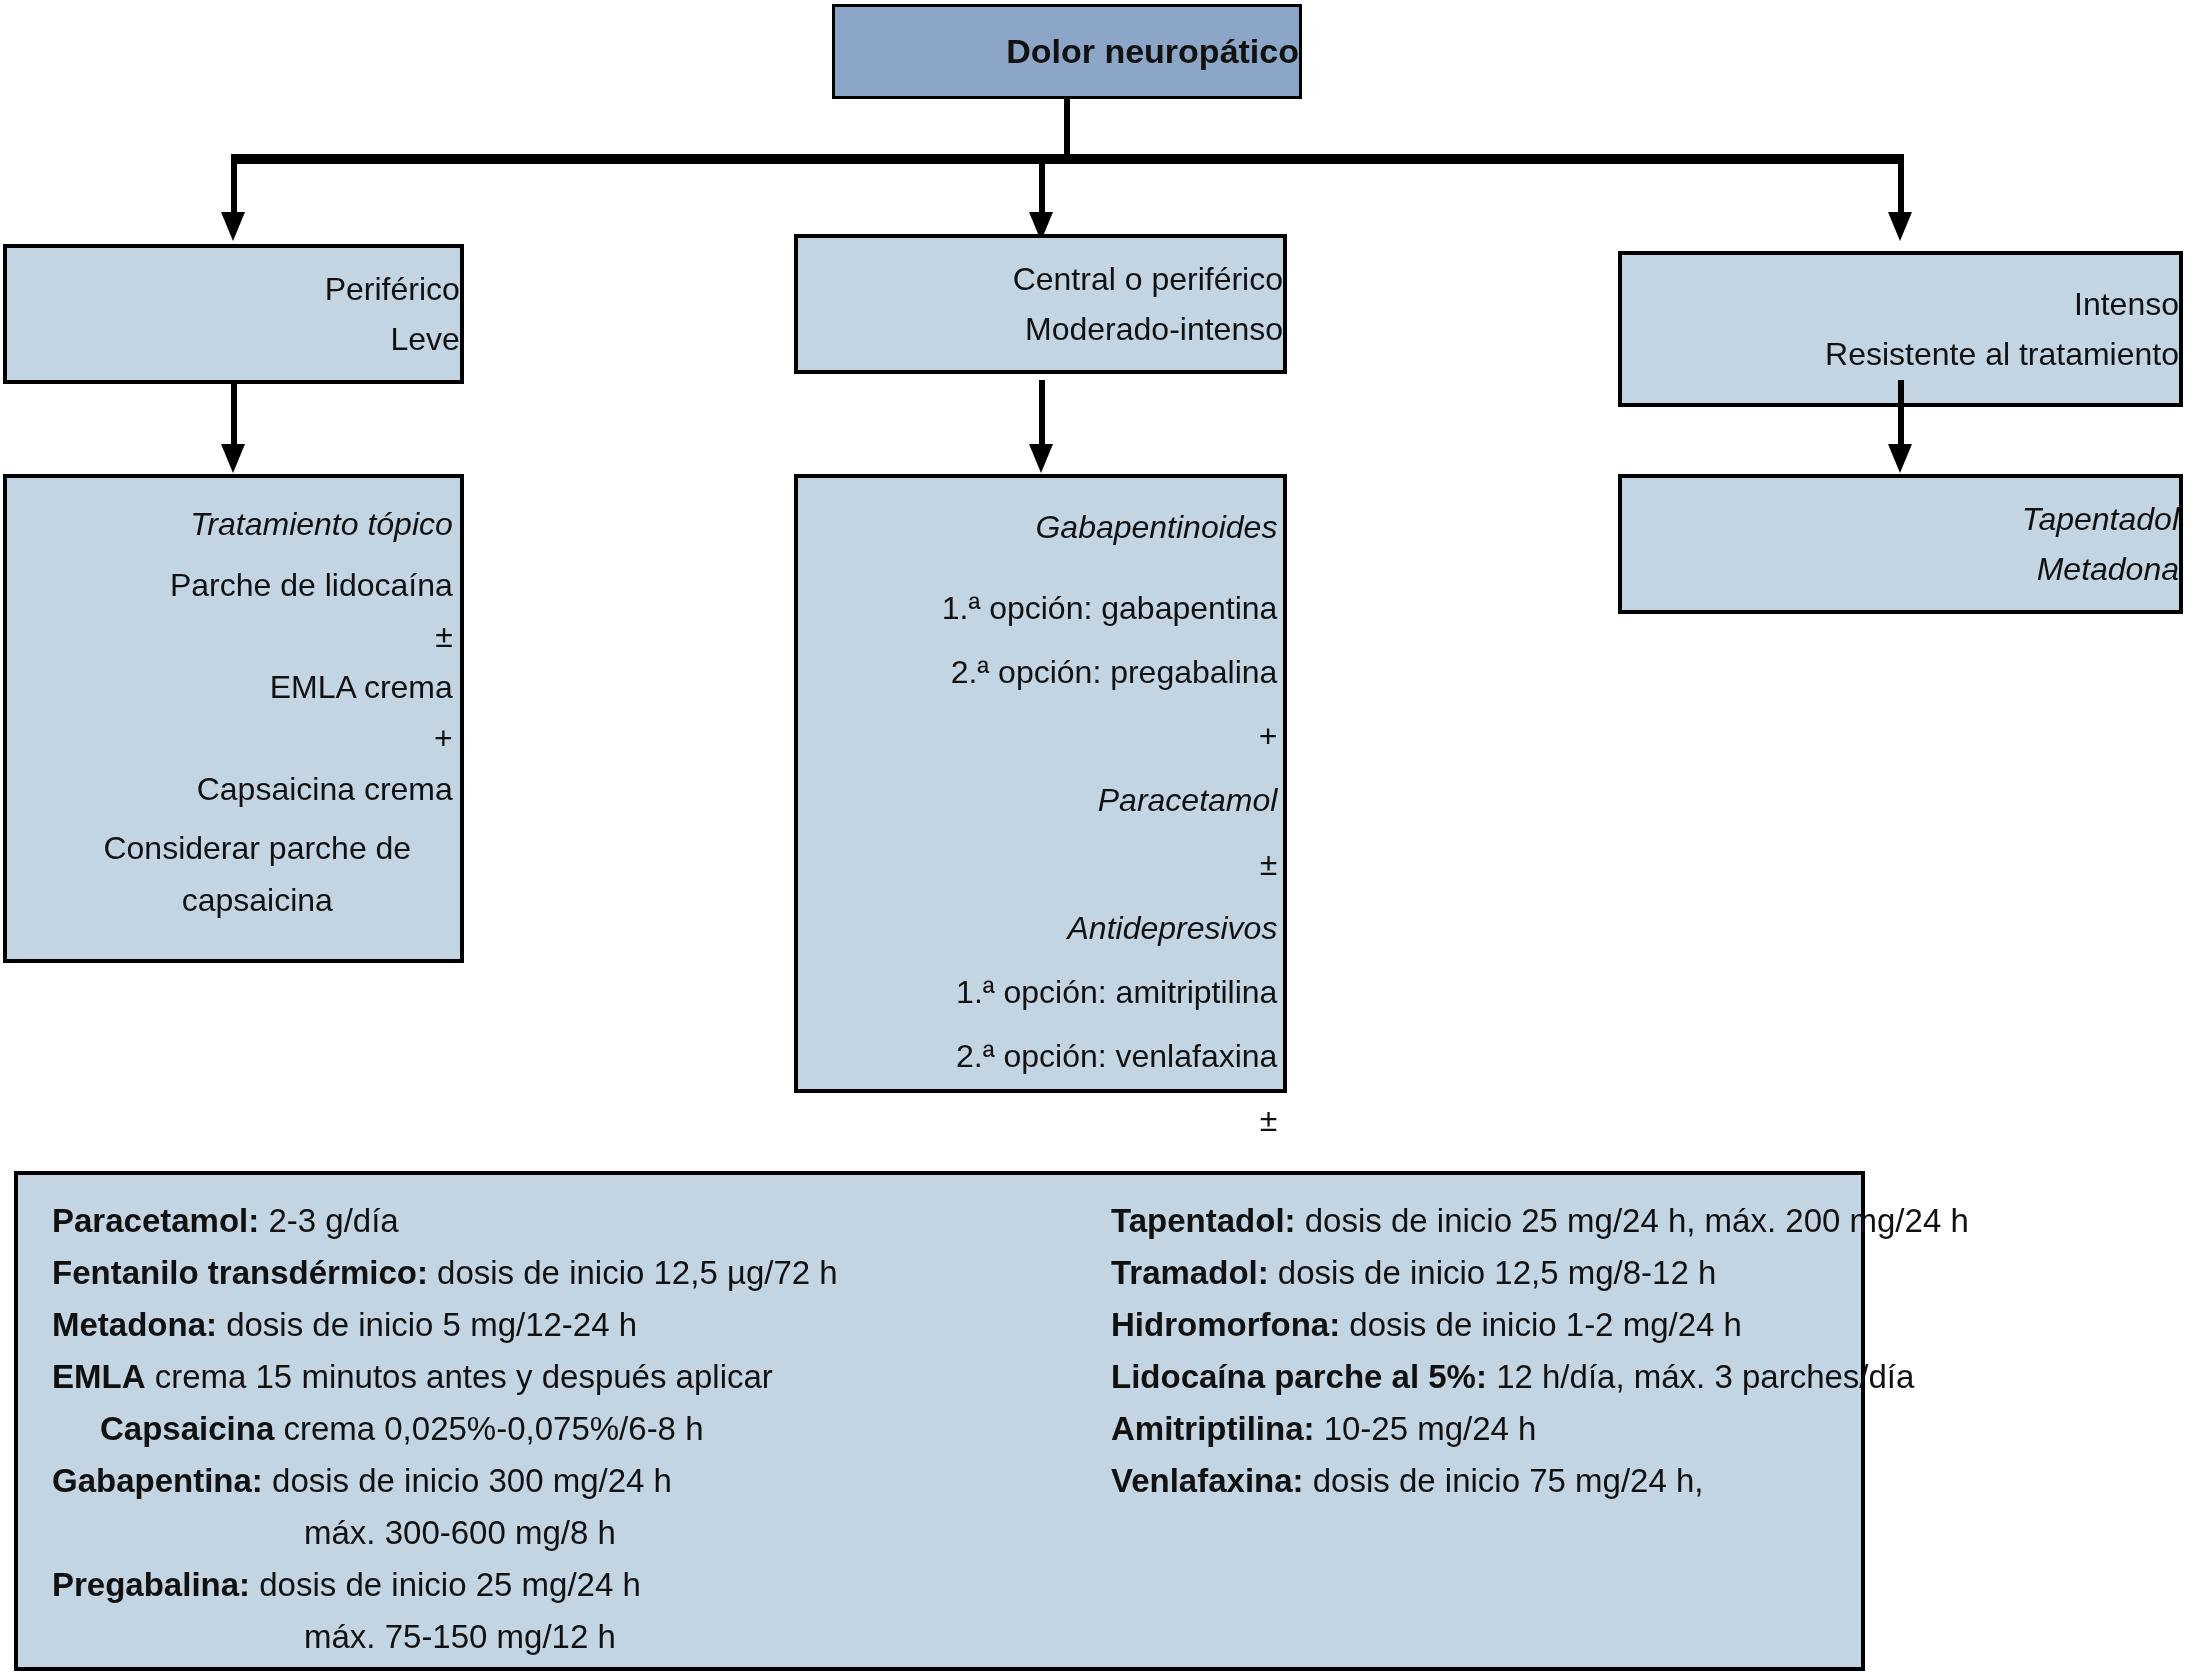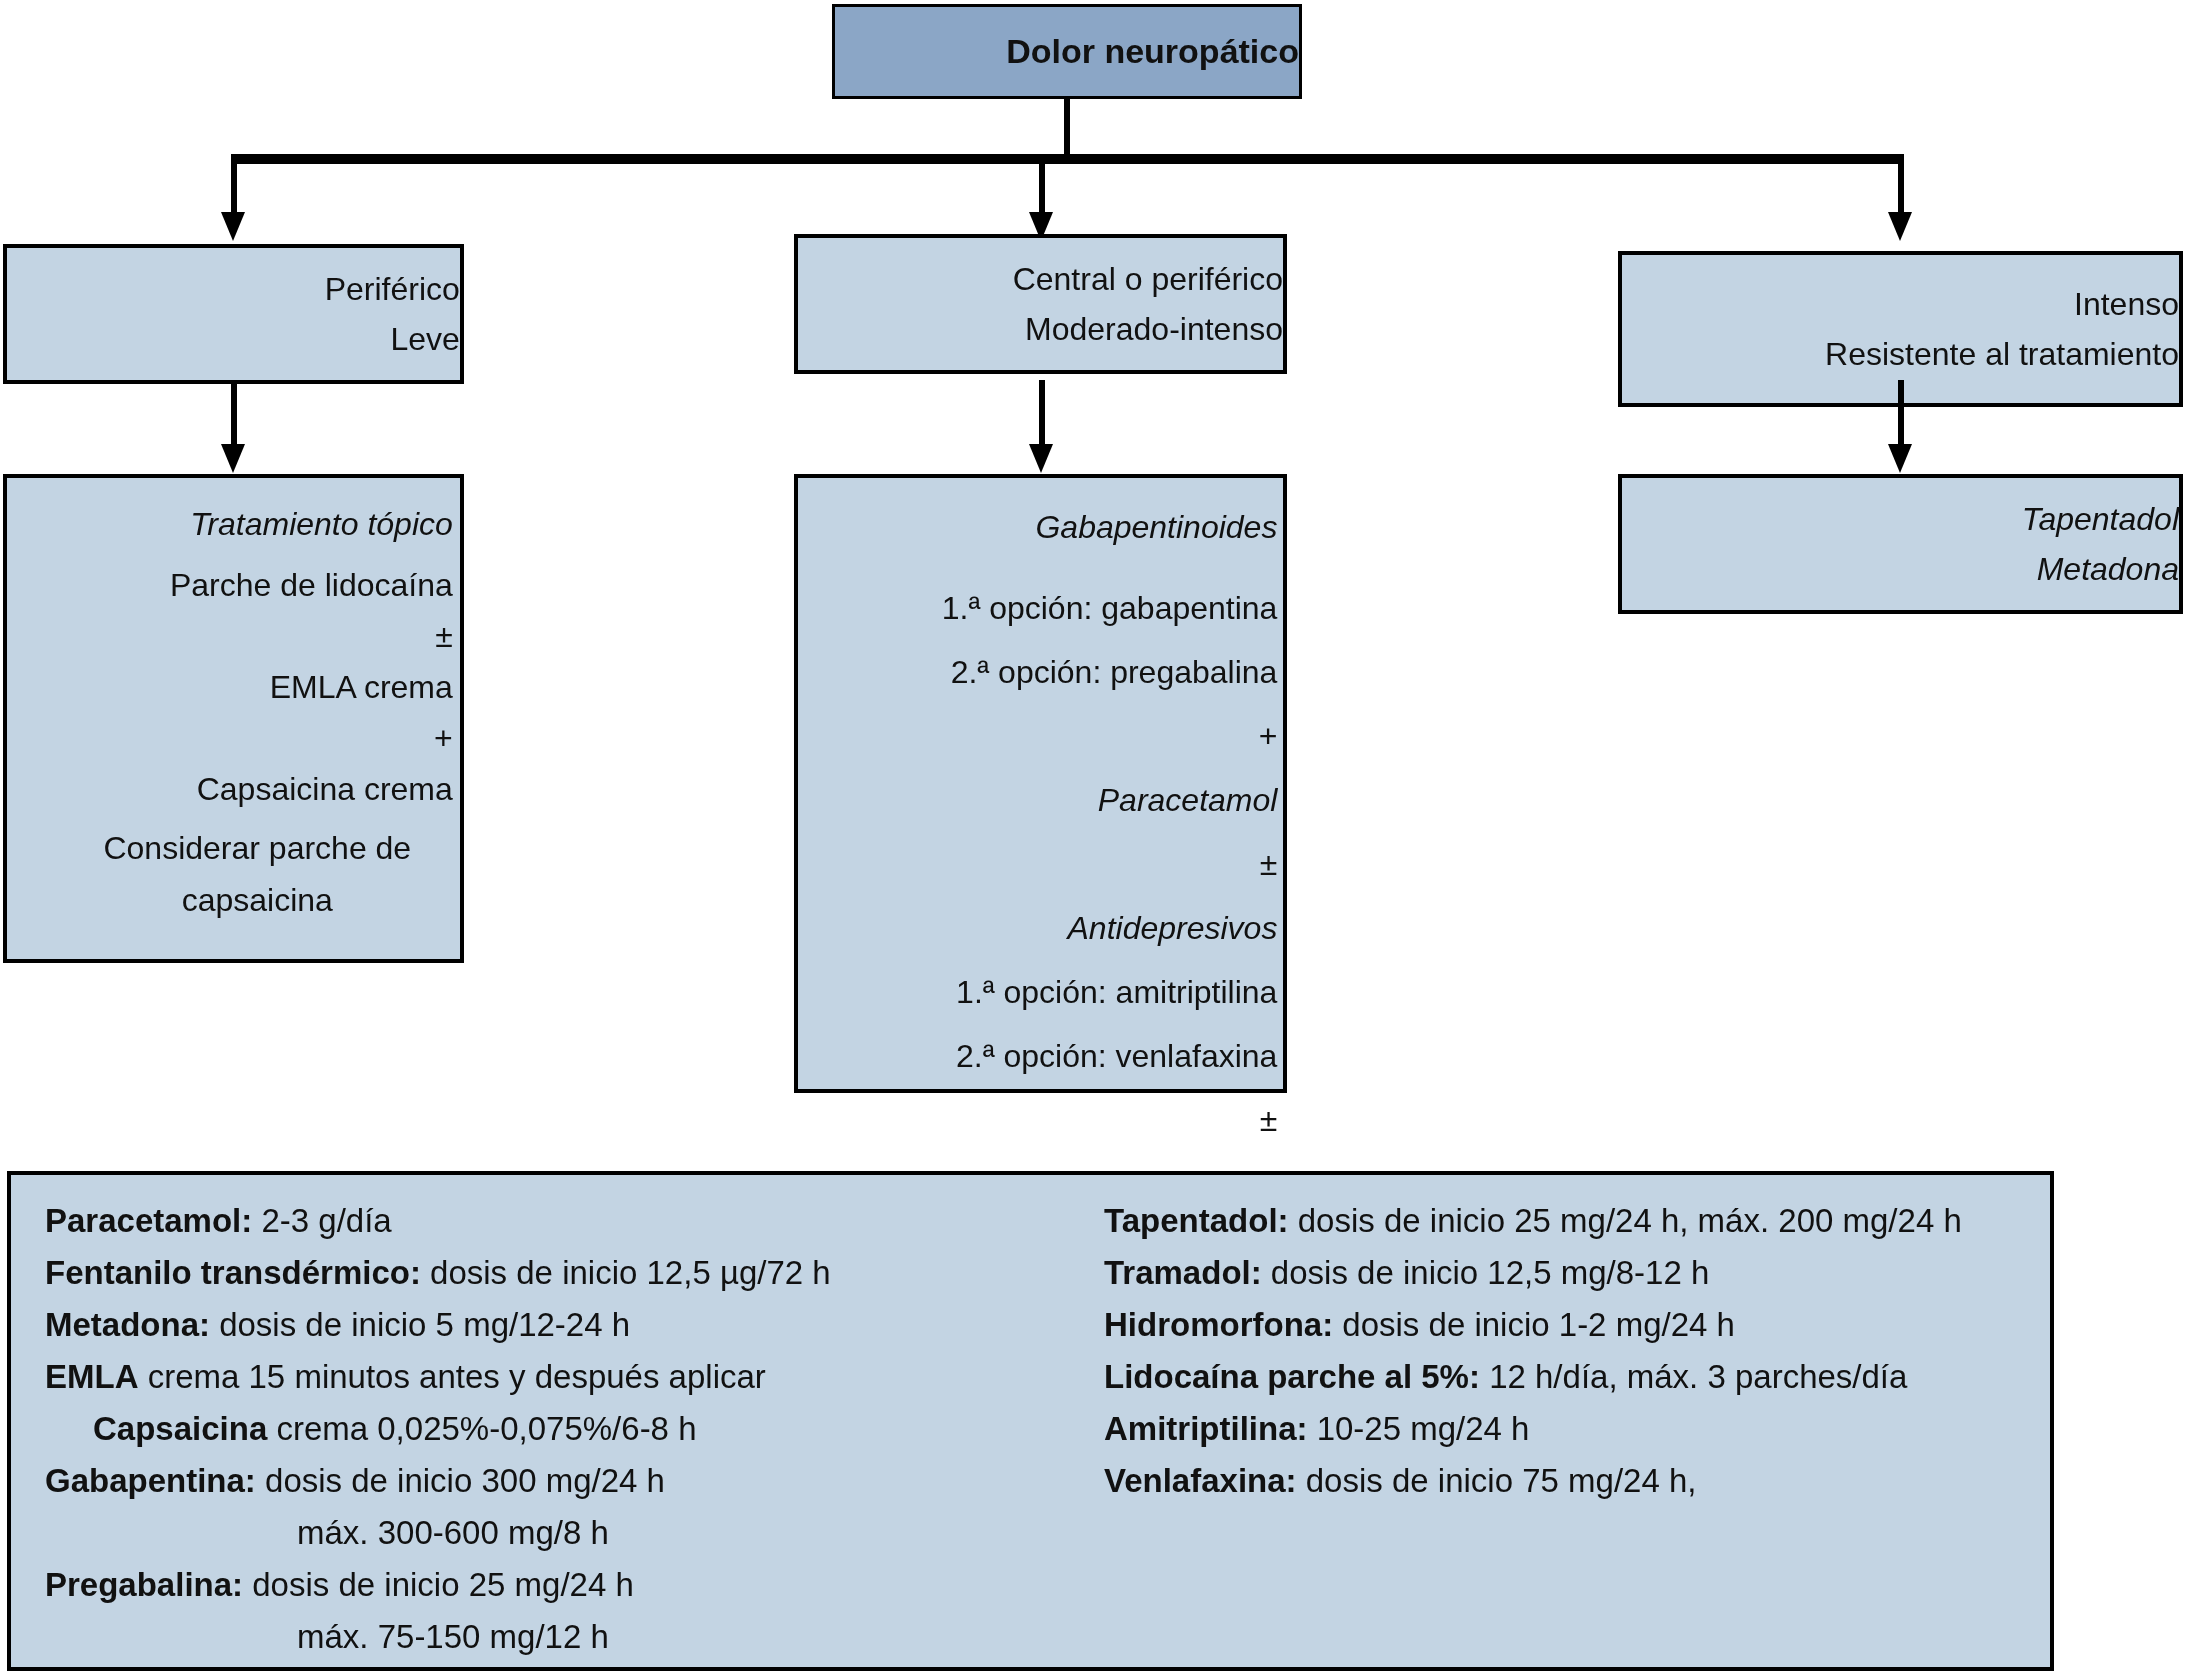--- a/index.html
+++ b/index.html
@@ -38,21 +38,21 @@
     position:absolute;width:0;height:0;
     border-left:12.6px solid transparent;
     border-right:12.6px solid transparent;
     border-top:29px solid var(--border,#000);
   }
   .dose-box{
     position:absolute;
     box-sizing:border-box;
     background:var(--node-fill,#c3d4e3);
     border:4.2px solid var(--border,#000);
-    left:7px;top:1171px;width:2047px;height:500px;
+    left:14px;top:1171px;width:1851px;height:500px;
     padding:18px 0 0 4px;
   }
   .dose-col{position:absolute;top:19.6px;}
   .dose-col.left{left:34px;width:1034px;}
   .dose-col.right{left:1093px;width:1076px;}
   .dose-line{font-size:33px;line-height:52px;white-space:nowrap;}
   .dose-line b{font-weight:bold;}
   .indent-1{padding-left:48px;}
   .indent-2l{padding-left:252px;}
   .indent-2r{padding-left:234px;}

